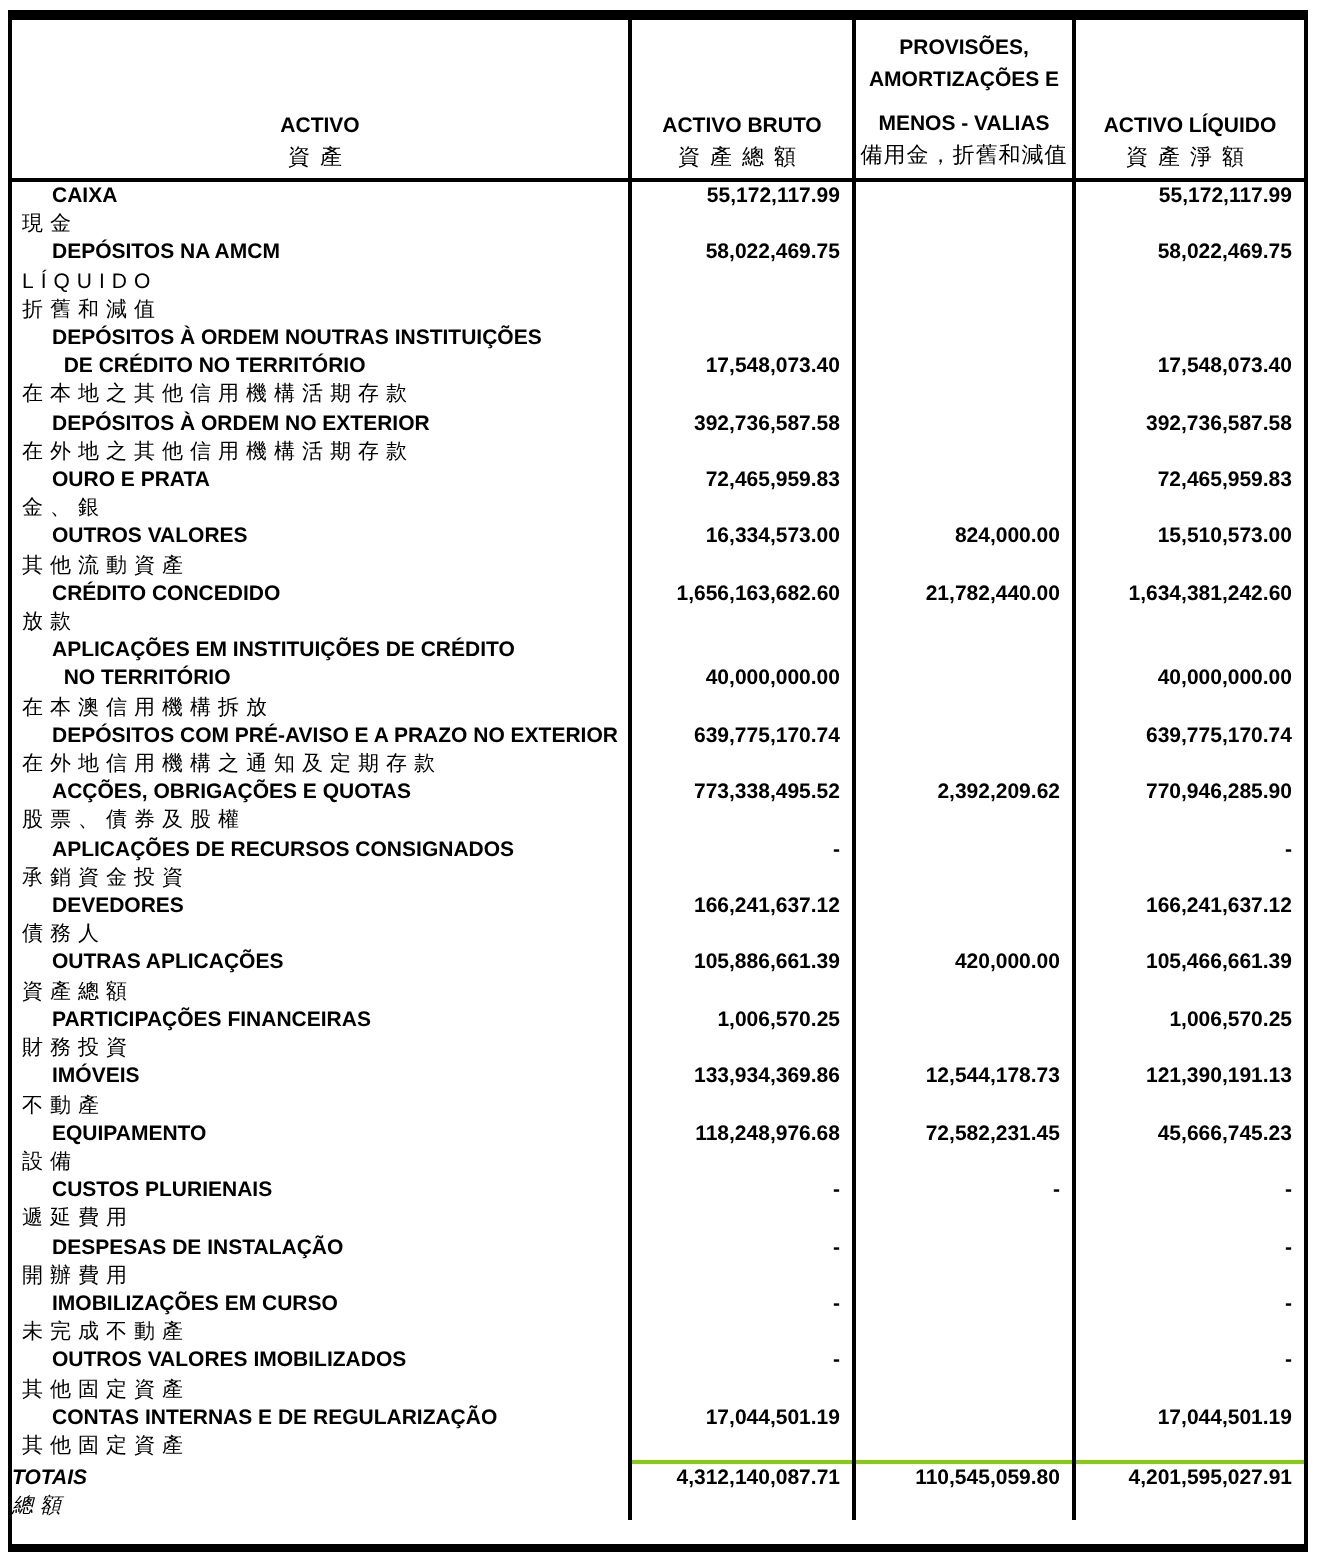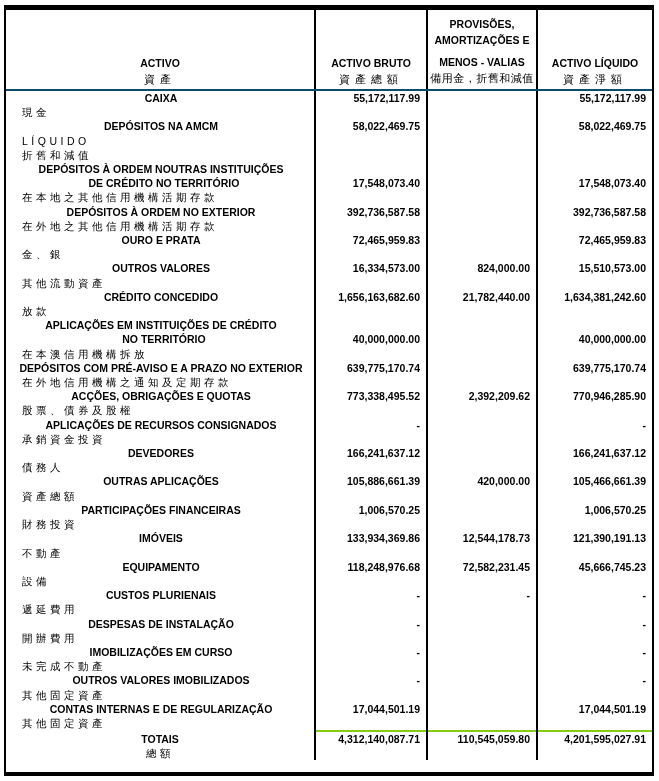--- a/index.html
+++ b/index.html
@@ -32,21 +32,21 @@
     border-collapse: collapse;
     table-layout: fixed;
     width: 100%;
   }
   
   .c2, .c3, .c4 { border-left: 2px solid #000000; }
 
   
   thead tr { height: 80px; }
   thead th {
-    border-bottom: 2px solid #0c4a6e;
+    border-bottom: 2px solid #000000;
     font-weight: 700;
     font-size: 10.5px;
     text-align: center;
     vertical-align: bottom;
     padding: 0 2px 2px 2px;
     overflow: hidden;
     margin-top: 42px;
   }
   thead th.h-prov { vertical-align: top; padding-top: 6px; }
   .hline { line-height: 16px; }
@@ -64,31 +64,31 @@
   tbody td {
     height: 14.2px;
     line-height: 14.2px;
     padding: 0;
     font-size: 10.5px;
     font-weight: 700;
     vertical-align: middle;
     overflow: hidden;
     white-space: nowrap;
   }
-  td.pt  { padding-left: 2px; text-align: center; white-space: pre; }
+  td.pt  { padding-left: 20px; text-align: left; white-space: pre; }
   td.zh  {
-    padding-left: 16px;
+    padding-left: 5px;
     text-align: left;
     font-weight: 400;
     font-size: 10.5px;
     letter-spacing: 3.5px;
     white-space: pre;
   }
   td.num { text-align: right; padding-right: 6px; }
-  td.center { text-align: center; padding-left: 0; }
+  td.center { text-align: left; padding-left: 0; font-style: italic; }
   td.ttop { border-top: 2px solid #84cc16; }
   tr.totals-pt td { height: 14.5px; line-height: 14.5px; }
   tr.totals-zh td { height: 13px;  line-height: 13px; }
 </style>
 </head>
 <body>
 
 <div class="page">
   <div class="sheet">
     <table class="bs">

